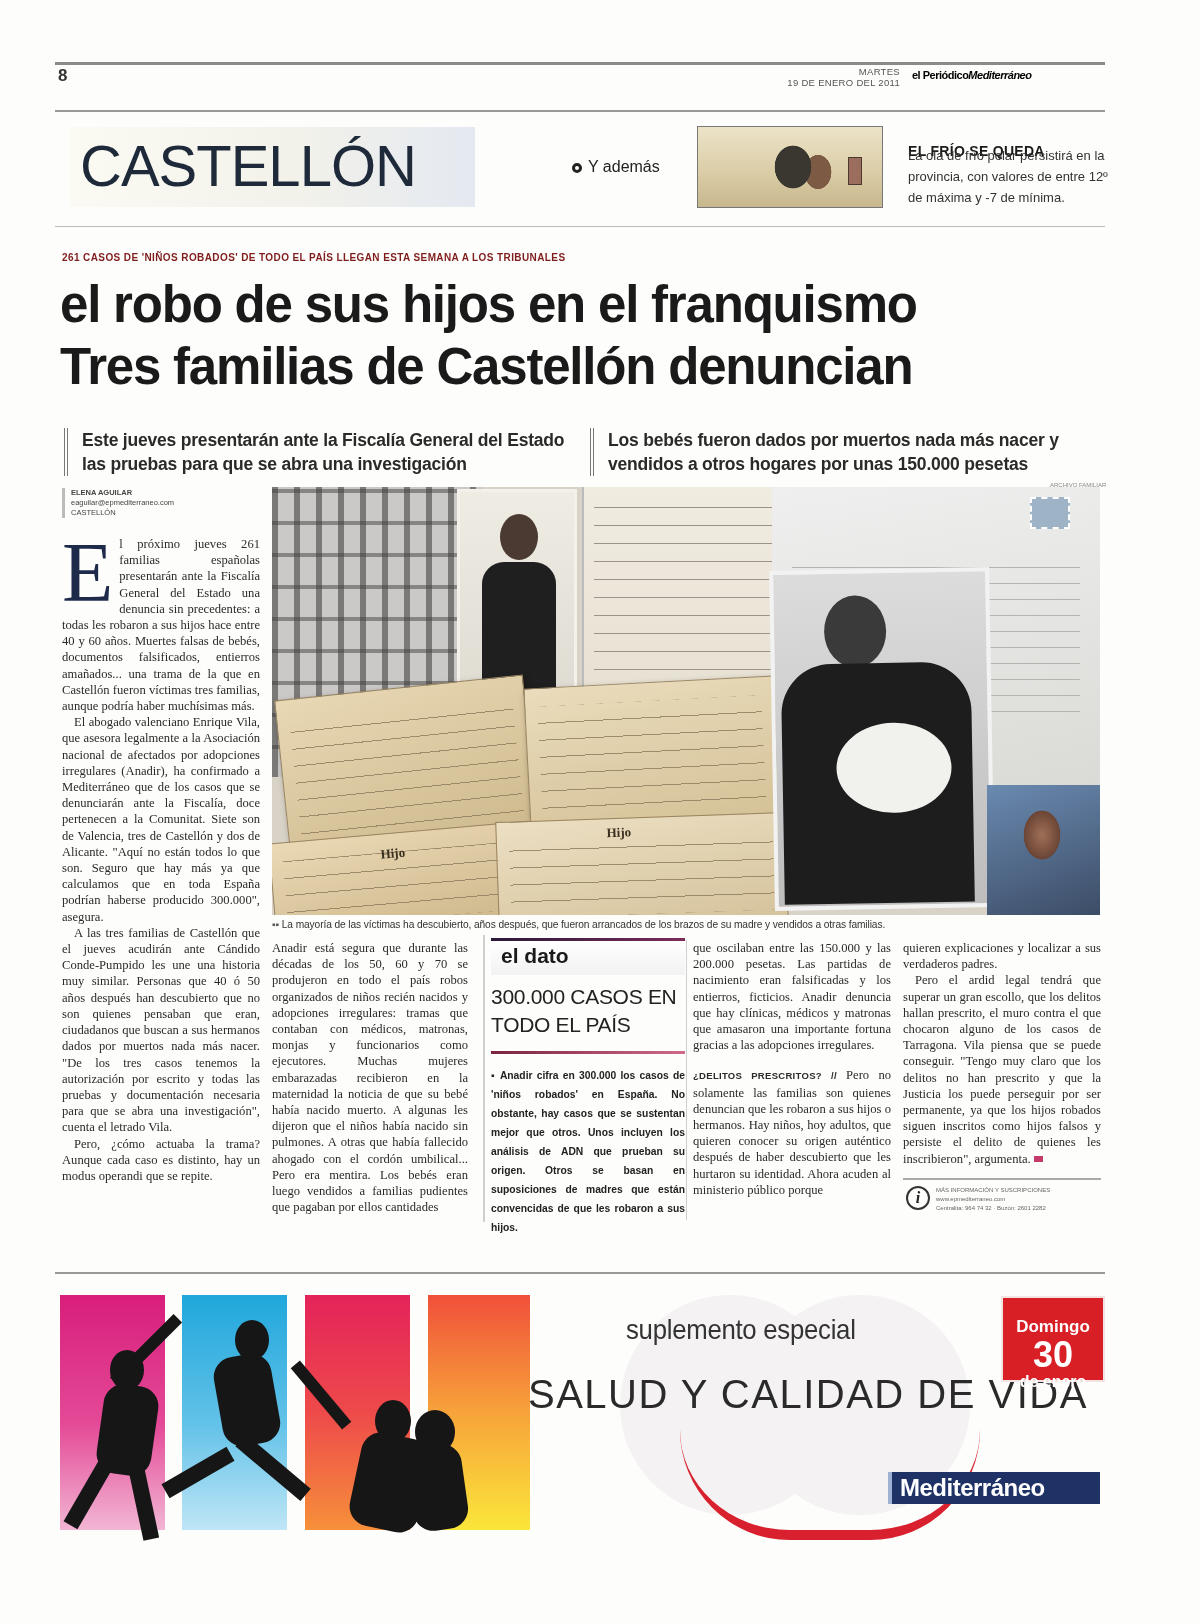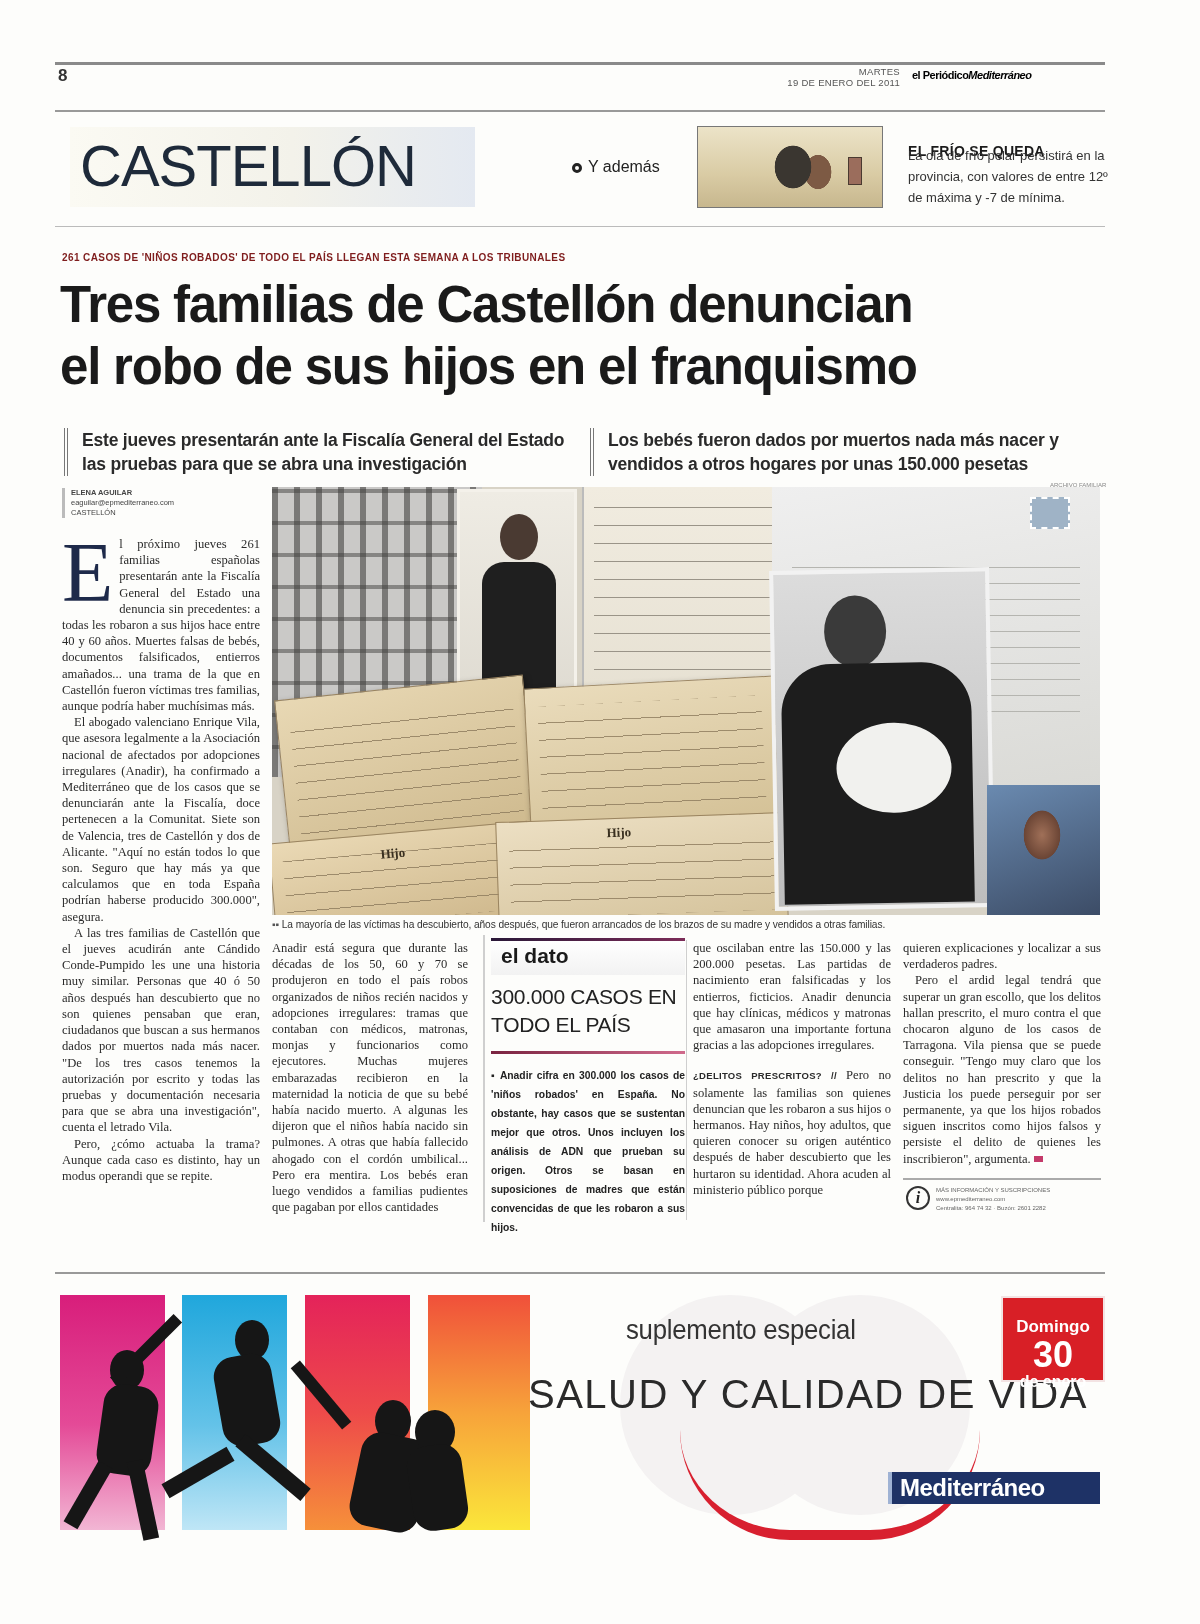--- a/index.html
+++ b/index.html
@@ -141,22 +141,22 @@
 </div>
 <div class="abs teaser-img">
     <div class="door"></div>
   </div>
 <div class="abs teaser-title">EL FRÍO SE QUEDA</div>
 <div class="abs teaser-text">La ola de frío polar persistirá en la provincia, con valores de entre 12º de máxima y -7 de mínima.</div>
 <div class="abs header-rule"></div>
 
 <div class="abs kicker">261 CASOS DE 'NIÑOS ROBADOS' DE TODO EL PAÍS  LLEGAN ESTA SEMANA A LOS TRIBUNALES</div>
 <div class="abs headline">
+  <div>el robo de sus hijos en el franquismo</div>
   <div>Tres familias de Castellón denuncian</div>
-  <div>el robo de sus hijos en el franquismo</div>
 </div>
 <div class="abs subhead left">Este jueves presentarán ante la Fiscalía General del Estado las pruebas para que se abra una investigación</div>
 <div class="abs subhead right">Los bebés fueron dados por muertos nada más nacer y vendidos a otros hogares por unas 150.000 pesetas</div>
 
 <div class="abs byline">
   <div class="name">ELENA AGUILAR</div>
   <div>eaguilar@epmediterraneo.com</div>
   <div>CASTELLÓN</div>
 </div>
 

